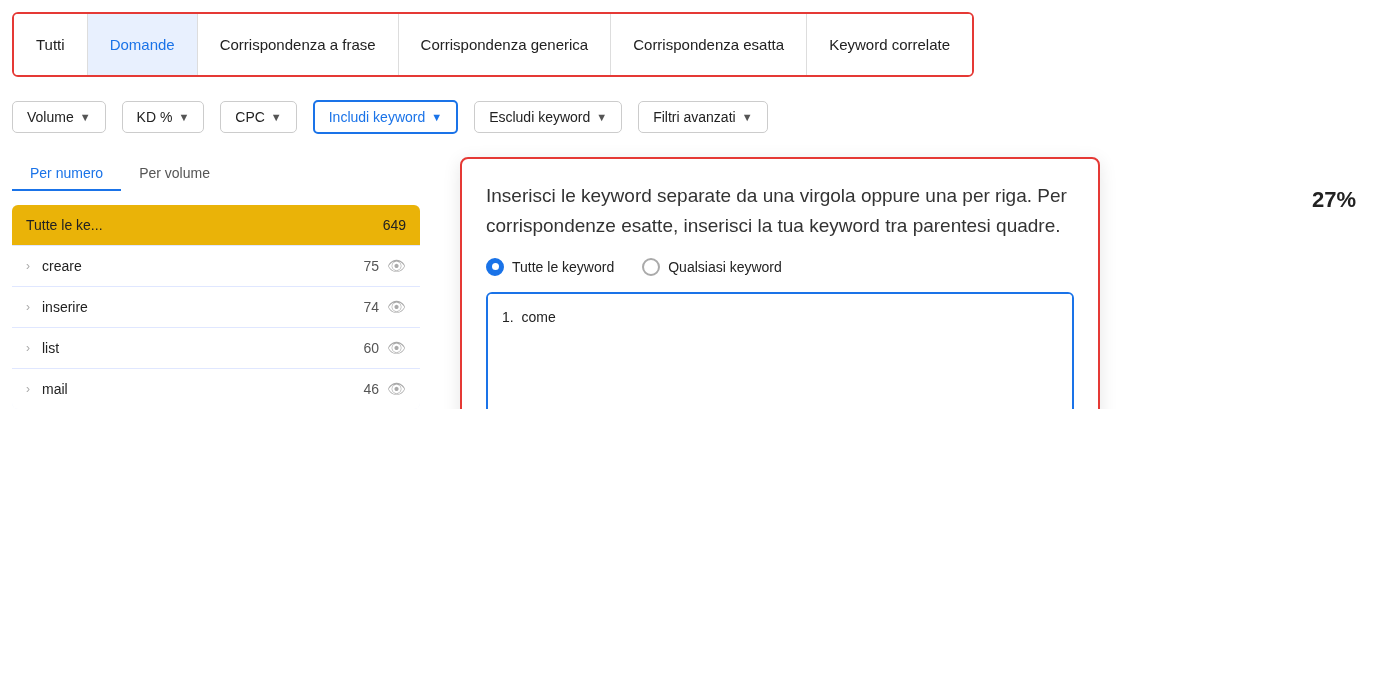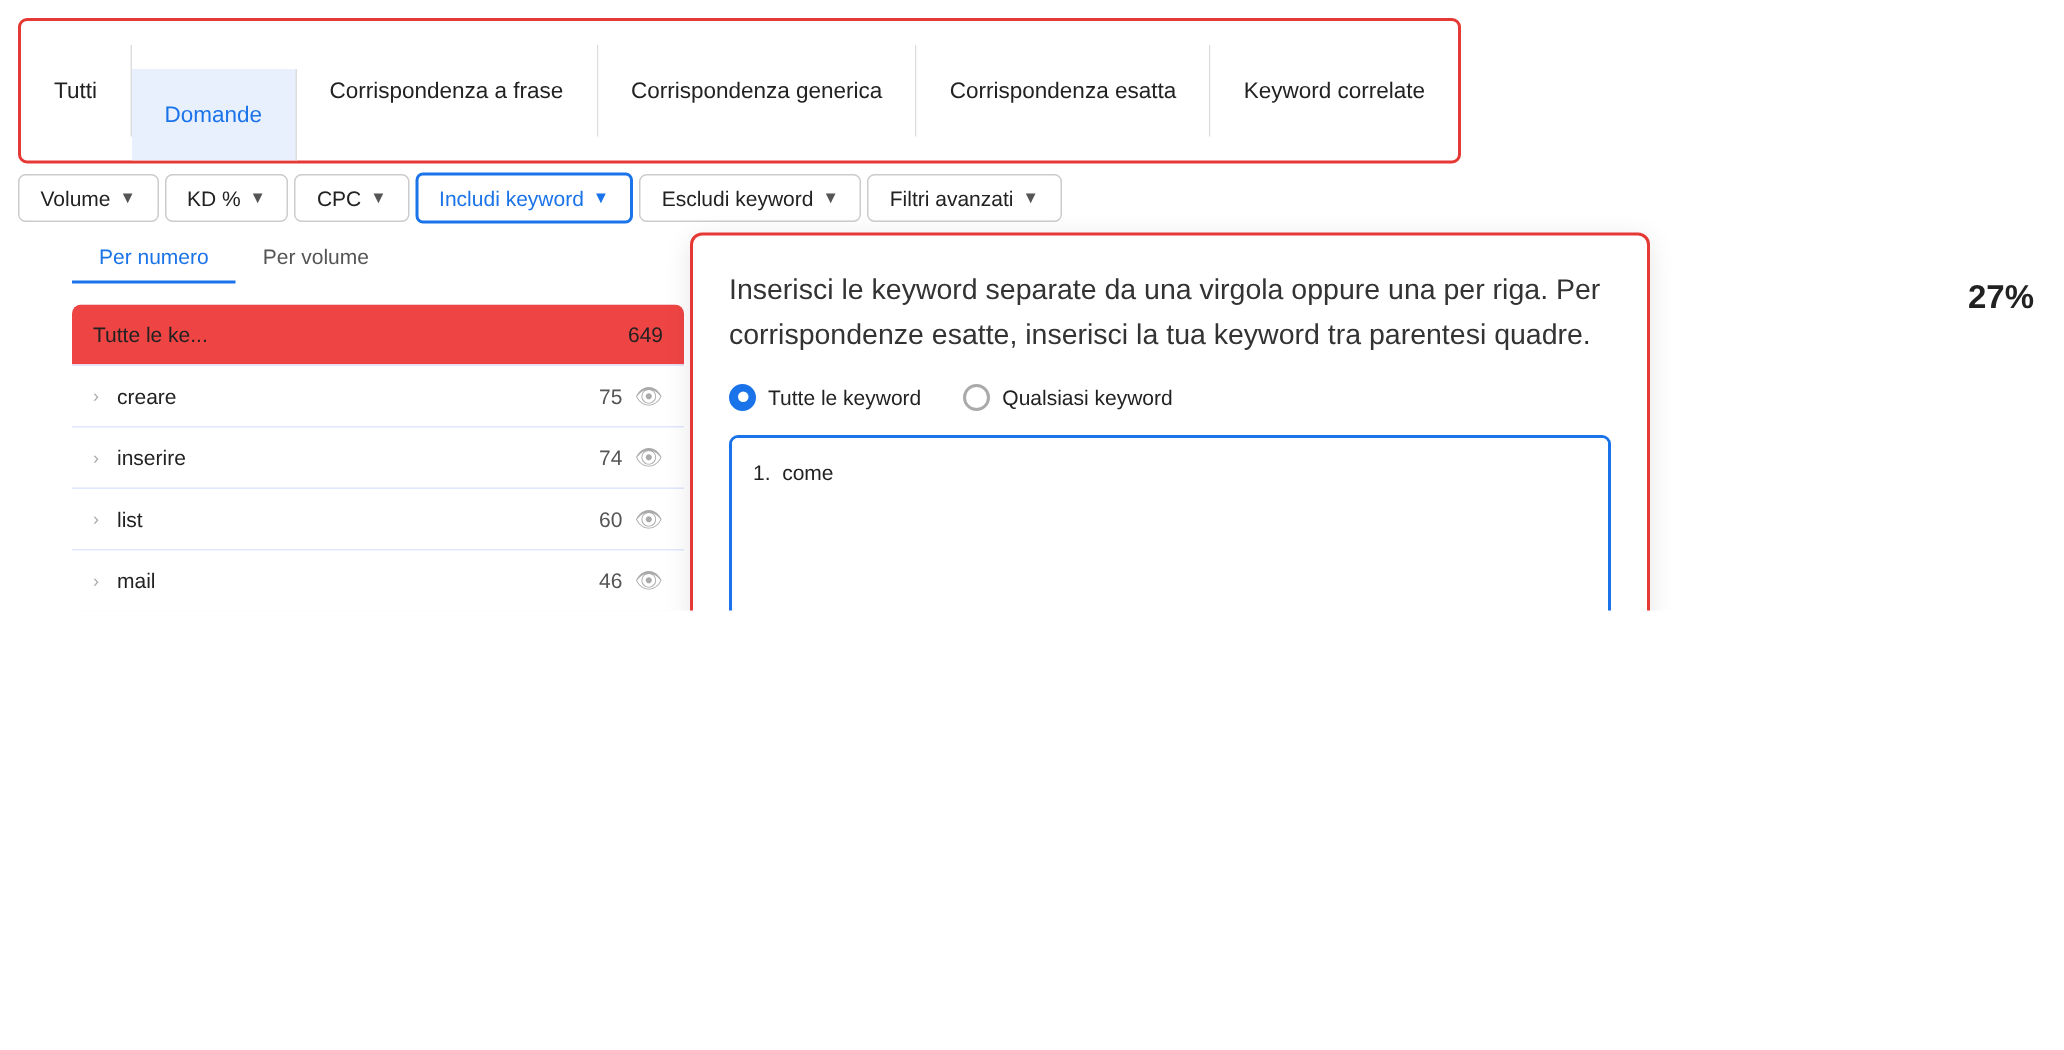--- a/index.html
+++ b/index.html
@@ -22,30 +22,29 @@
       white-space: nowrap;
       border: none;
       background: #fff;
       color: #222;
       font-weight: 400;
     }
     .top-tab.active {
       background: #e8f0fe;
       color: #1a73e8;
       font-weight: 500;
-      margin-top: 32px;
     }
     .top-tab:not(:last-child) {
       border-right: 1px solid #ddd;
     }
     .tab-row-outer {
       display: flex;
       align-items: center;
-      padding: 6px 12px;
-      gap: 4px;
+      padding: 23px 12px;
+      gap: 16px;
       flex-wrap: wrap;
     }
     .filter-btn {
       display: flex;
       align-items: center;
       gap: 6px;
       padding: 7px 14px;
       border: 1px solid #ccc;
       border-radius: 5px;
       background: #fff;
@@ -58,21 +57,20 @@
       border: 2px solid #1a73e8;
       color: #1a73e8;
       background: #fff;
     }
     .chevron { font-size: 11px; color: #555; }
     .chevron.blue { color: #1a73e8; }
 
     .main-area {
       display: flex;
       position: relative;
-      padding-left: 36px;
     }
     .sidebar {
       width: 420px;
       min-width: 300px;
       padding: 0 0 0 12px;
     }
     .subtabs {
       display: flex;
       gap: 0;
       margin-bottom: 14px;
@@ -92,21 +90,21 @@
     .keyword-list {
       background: #f0f4ff;
       border-radius: 6px;
       padding: 0;
       overflow: hidden;
     }
     .keyword-header {
       display: flex;
       justify-content: space-between;
       padding: 12px 14px;
-      background: #ef4444;
+      background: #eab308;
       font-weight: 500;
       color: #222;
     }
     .keyword-item {
       display: flex;
       align-items: center;
       padding: 11px 14px;
       border-top: 1px solid #e0e7ff;
       background: #fff;
       gap: 8px;

